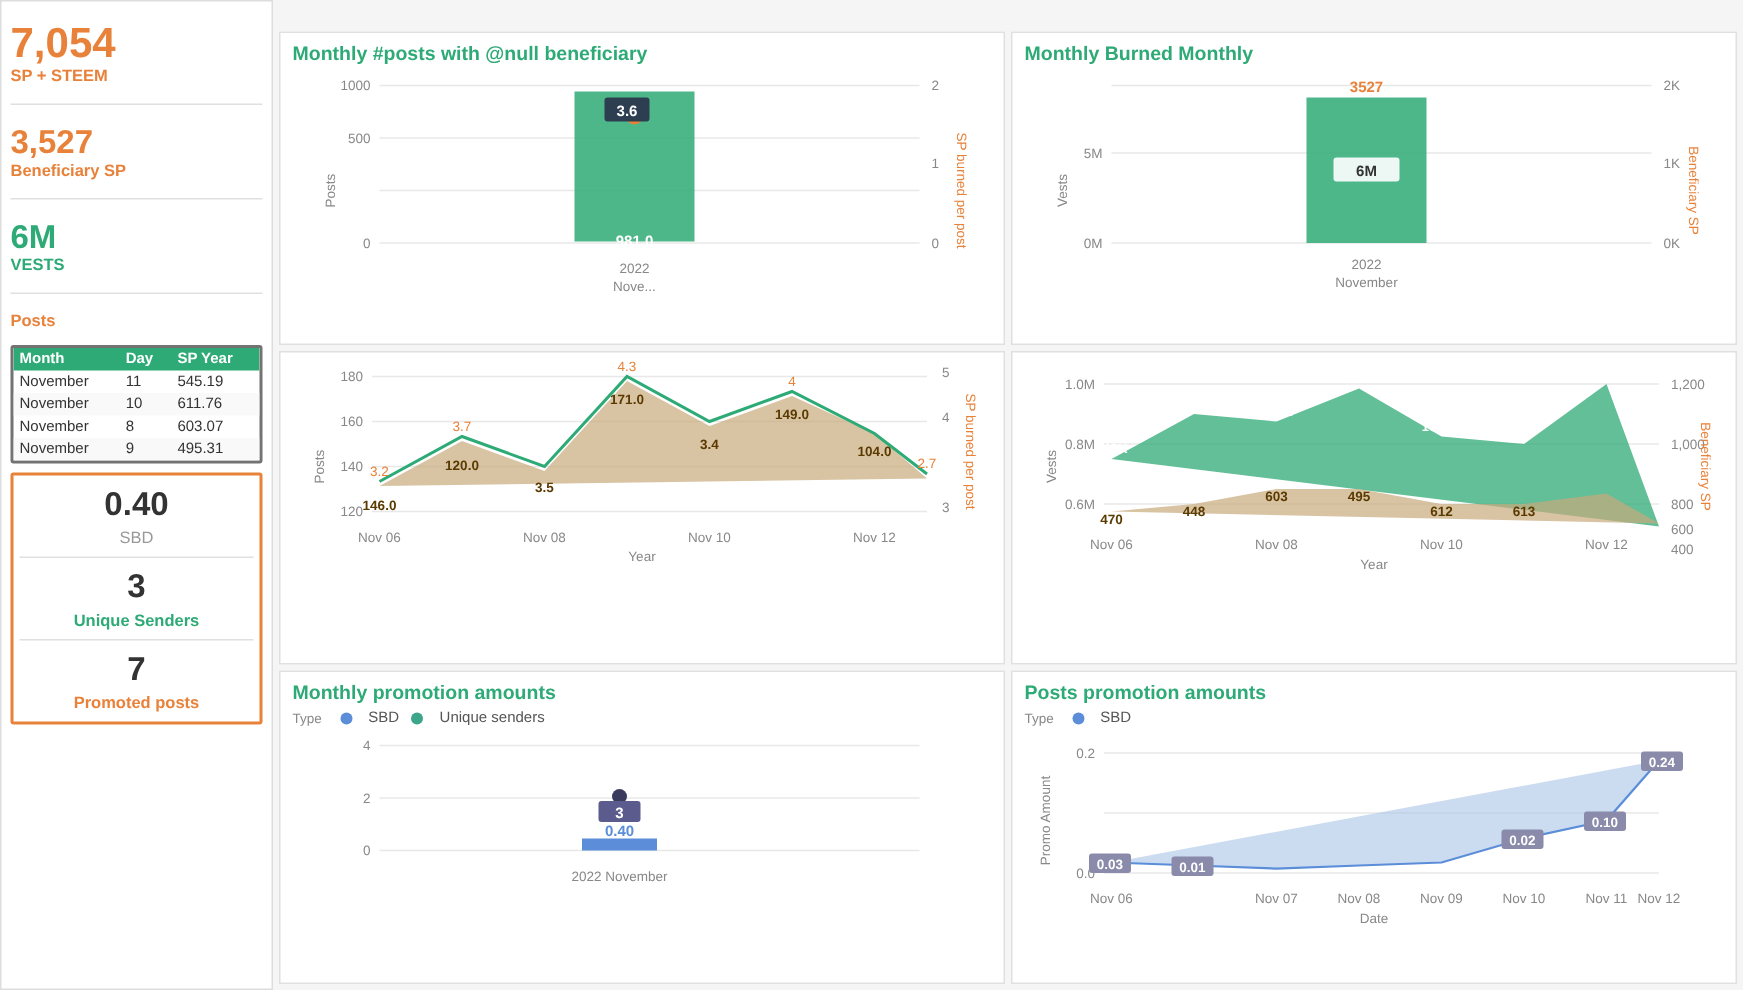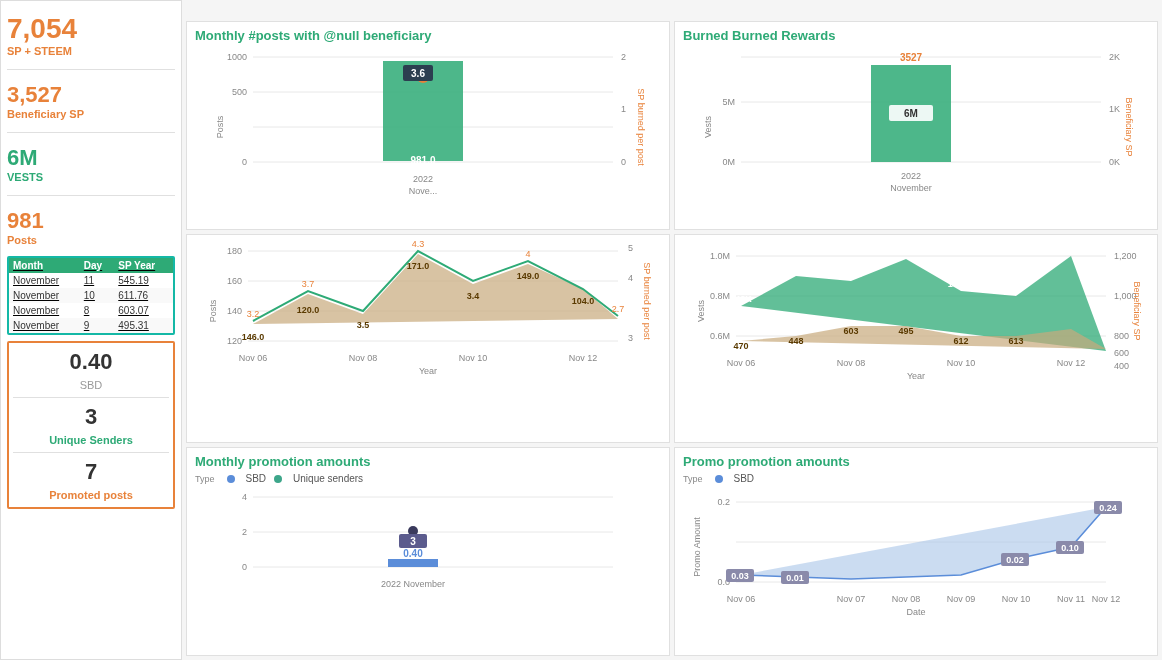--- a/index.html
+++ b/index.html
@@ -52,24 +52,23 @@
       font-size: 11px;
       color: #2eaa76;
       font-weight: bold;
     }
     .divider {
       border: none;
       border-top: 1px solid #e0e0e0;
       margin: 2px 0;
     }
     .table-section {
-      border: 2px solid #14b8a6;
+      border: 2px solid #737373;
       border-radius: 2px;
       overflow: hidden;
-      text-decoration: underline;
     }
     .table-section table {
       width: 100%;
       border-collapse: collapse;
       font-size: 10px;
     }
     .table-section thead th {
       background: #2eaa76;
       color: #fff;
       padding: 2px 4px;
@@ -194,21 +193,20 @@
     <div class="stat-value-medium">3,527</div>
     <div class="stat-label">Beneficiary SP</div>
   </div>
   <hr class="divider">
   <div class="stat-block">
     <div class="stat-value-green">6M</div>
     <div class="stat-label-green">VESTS</div>
   </div>
   <hr class="divider">
   <div class="stat-block">
-    <div class="stat-value-medium">981</div>
     <div class="stat-label">Posts</div>
   </div>
 
   <div class="table-section">
     <table>
       <thead>
         <tr>
           <th>Month</th>
           <th>Day</th>
           <th>SP Year</th>
@@ -281,21 +279,21 @@
 
       <rect x="200" y="18" width="30" height="16" fill="#2c3e50" rx="2"></rect>
       <text x="215" y="30" text-anchor="middle" font-size="10" fill="#fff" font-weight="bold">3.6</text>
 
       <text x="220" y="135" text-anchor="middle" class="axis-tick">2022</text>
       <text x="220" y="147" text-anchor="middle" class="axis-tick">Nove...</text>
     </svg>
   </div>
 
   <div class="chart-box">
-    <div class="chart-title">Burned Burned Rewards</div>
+    <div class="chart-title">Monthly Burned Monthly</div>
     <svg width="100%" height="155" viewBox="0 0 450 155">
 
       <line x1="50" y1="10" x2="410" y2="10" stroke="#e8e8e8" stroke-width="1"></line>
       <line x1="50" y1="55" x2="410" y2="55" stroke="#e8e8e8" stroke-width="1"></line>
       <line x1="50" y1="115" x2="410" y2="115" stroke="#e8e8e8" stroke-width="1"></line>
 
       <text x="44" y="58" text-anchor="end" class="axis-tick">5M</text>
       <text x="44" y="118" text-anchor="end" class="axis-tick">0M</text>
 
       <text x="418" y="13" class="axis-tick" fill="#e8823a">2K</text>
@@ -435,21 +433,21 @@
       <circle cx="210" cy="44" r="5" fill="#3a3a5c"></circle>
 
       <rect x="196" y="47" width="28" height="14" fill="#5b5b8d" rx="2"></rect>
       <text x="210" y="58" text-anchor="middle" font-size="10" fill="#fff" font-weight="bold">3</text>
 
       <text x="210" y="100" text-anchor="middle" class="axis-tick">2022 November</text>
     </svg>
   </div>
 
   <div class="chart-box">
-    <div class="chart-title">Promo promotion amounts</div>
+    <div class="chart-title">Posts promotion amounts</div>
     <div class="legend-row">
       <span class="type-label">Type</span>
       <span class="legend-dot" style="background:#5b8dd9;"></span>
       <span class="legend-text">SBD</span>
     </div>
     <svg width="100%" height="130" viewBox="0 0 460 130">
 
       <line x1="50" y1="15" x2="420" y2="15" stroke="#e8e8e8" stroke-width="1"></line>
       <line x1="50" y1="55" x2="420" y2="55" stroke="#e8e8e8" stroke-width="1"></line>
       <line x1="50" y1="95" x2="420" y2="95" stroke="#e8e8e8" stroke-width="1"></line>

